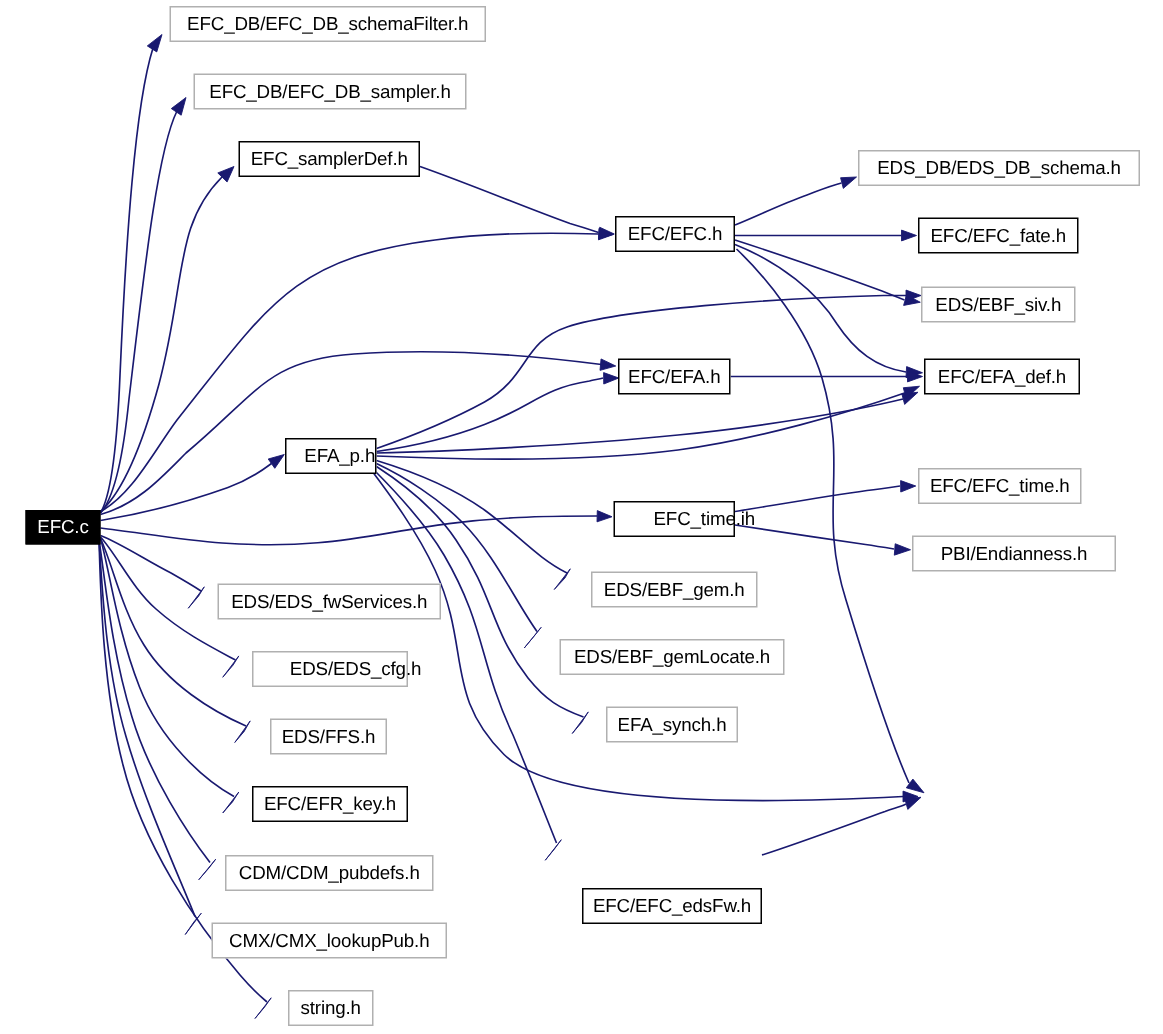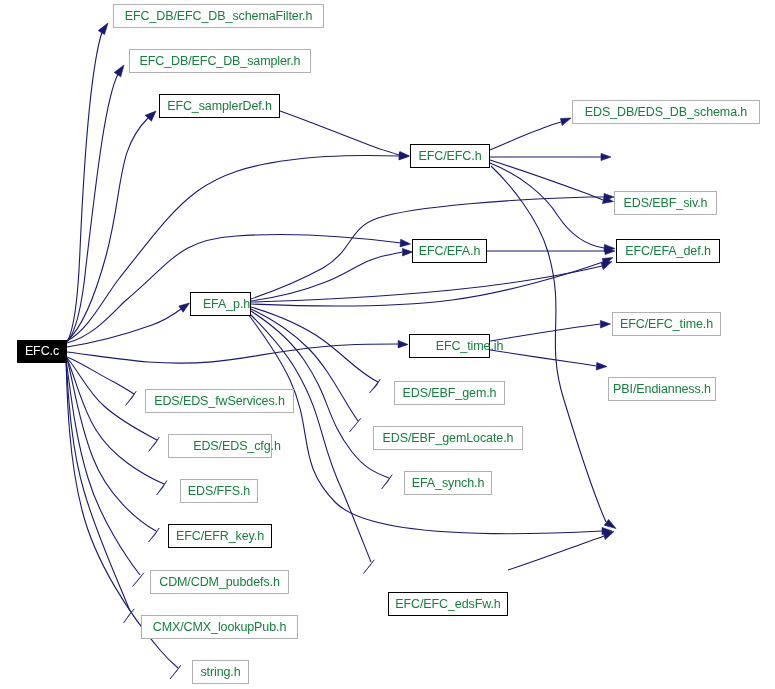--- a/index.html
+++ b/index.html
@@ -38,21 +38,21 @@
     background: #ffffff;
     display: flex;
     align-items: center;
     justify-content: center;
     white-space: nowrap;
     letter-spacing: -0.1px;
   }
   .node-label {
     font-size: 12.5px;
     line-height: 1;
-    color: #15803d;
+    color: #000000;
   }
   .node-box.ext {
     border: 1px solid #b0b0b0;
   }
   .node-box.int {
     border: 1px solid #000000;
   }
   .node-box.root {
     border: 1px solid #000000;
     background: #000000;
@@ -218,39 +218,42 @@
   </div>
   <div class="node-box int" style="left:159px;top:94px;width:121px;height:24px;">
     <span class="node-label">EFC_samplerDef.h</span>
   </div>
   <div class="node-box int" style="left:410px;top:144px;width:80px;height:24px;">
     <span class="node-label">EFC/EFC.h</span>
   </div>
   <div class="node-box ext" style="left:572px;top:100px;width:188px;height:24px;">
     <span class="node-label">EDS_DB/EDS_DB_schema.h</span>
   </div>
+  <div class="node-box int" style="left:612px;top:145px;width:107px;height:24px;">
+    <span class="node-label">EFC/EFC_fate.h</span>
+  </div>
   <div class="node-box ext" style="left:614px;top:191px;width:103px;height:24px;">
     <span class="node-label">EDS/EBF_siv.h</span>
   </div>
   <div class="node-box int" style="left:412px;top:239px;width:75px;height:24px;">
     <span class="node-label">EFC/EFA.h</span>
   </div>
   <div class="node-box int" style="left:616px;top:239px;width:104px;height:24px;">
     <span class="node-label">EFC/EFA_def.h</span>
   </div>
   <div class="node-box int" style="left:190px;top:292px;width:61px;height:24px;padding-left:12px;">
     <span class="node-label">EFA_p.h</span>
   </div>
   <div class="node-box int" style="left:409px;top:334px;width:81px;height:24px;padding-left:40px;">
     <span class="node-label">EFC_time.ih</span>
   </div>
   <div class="node-box ext" style="left:612px;top:312px;width:109px;height:24px;">
     <span class="node-label">EFC/EFC_time.h</span>
   </div>
-  <div class="node-box ext" style="left:608px;top:357px;width:108px;height:24px;margin-top:20px;">
+  <div class="node-box ext" style="left:608px;top:357px;width:136px;height:24px;">
     <span class="node-label">PBI/Endianness.h</span>
   </div>
   <div class="node-box ext" style="left:145px;top:389px;width:149px;height:24px;">
     <span class="node-label">EDS/EDS_fwServices.h</span>
   </div>
   <div class="node-box ext" style="left:394px;top:381px;width:111px;height:24px;">
     <span class="node-label">EDS/EBF_gem.h</span>
   </div>
   <div class="node-box ext" style="left:168px;top:434px;width:104px;height:24px;padding-left:34px;">
     <span class="node-label">EDS/EDS_cfg.h</span>

